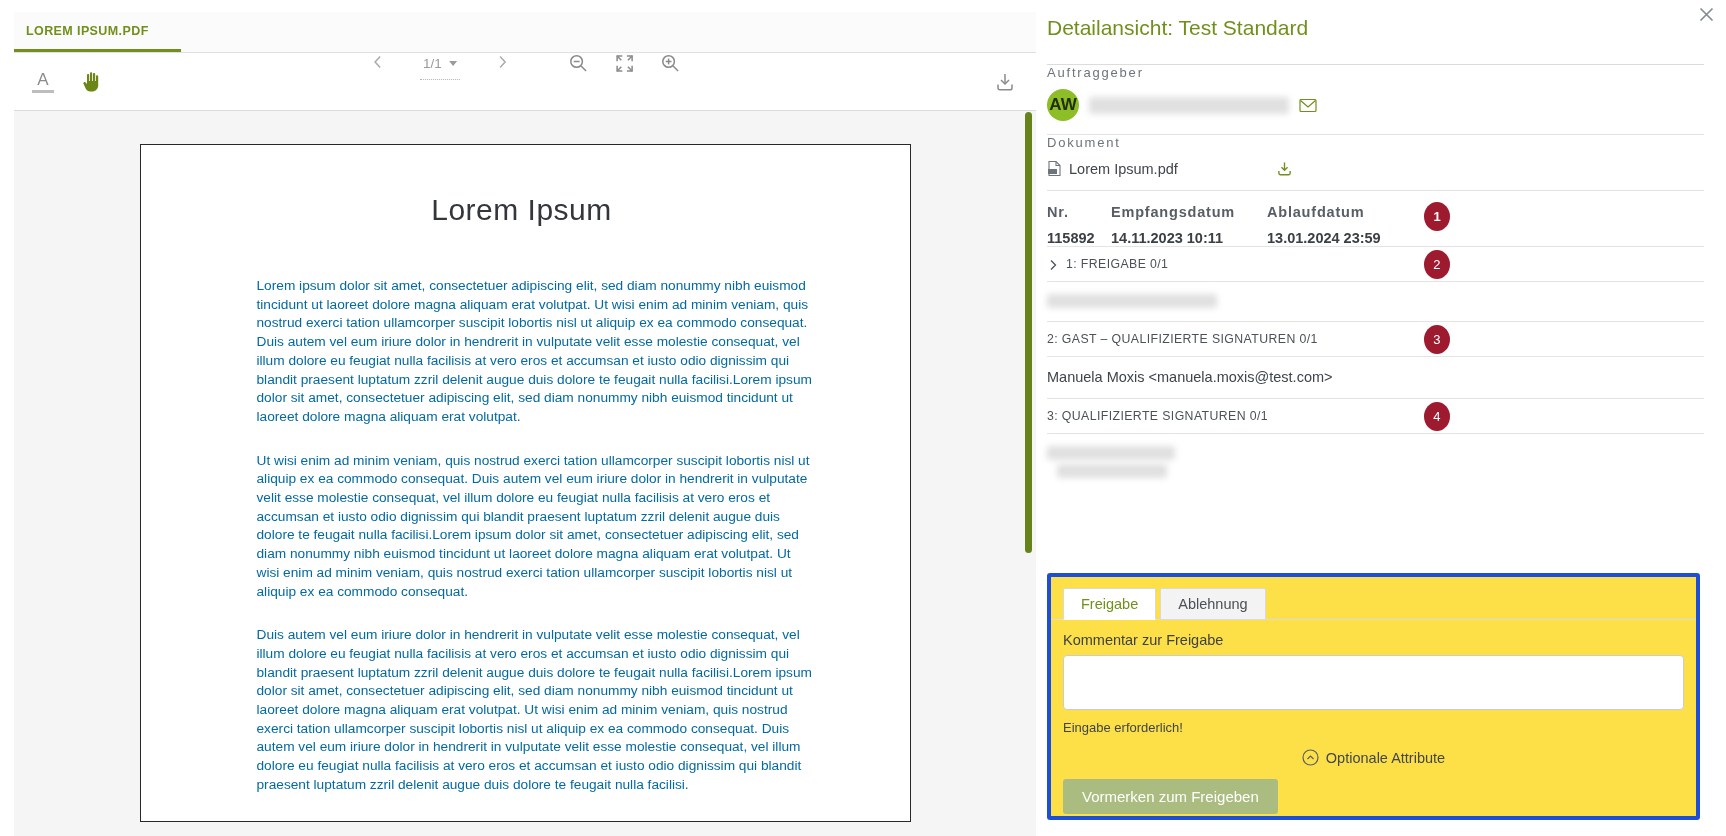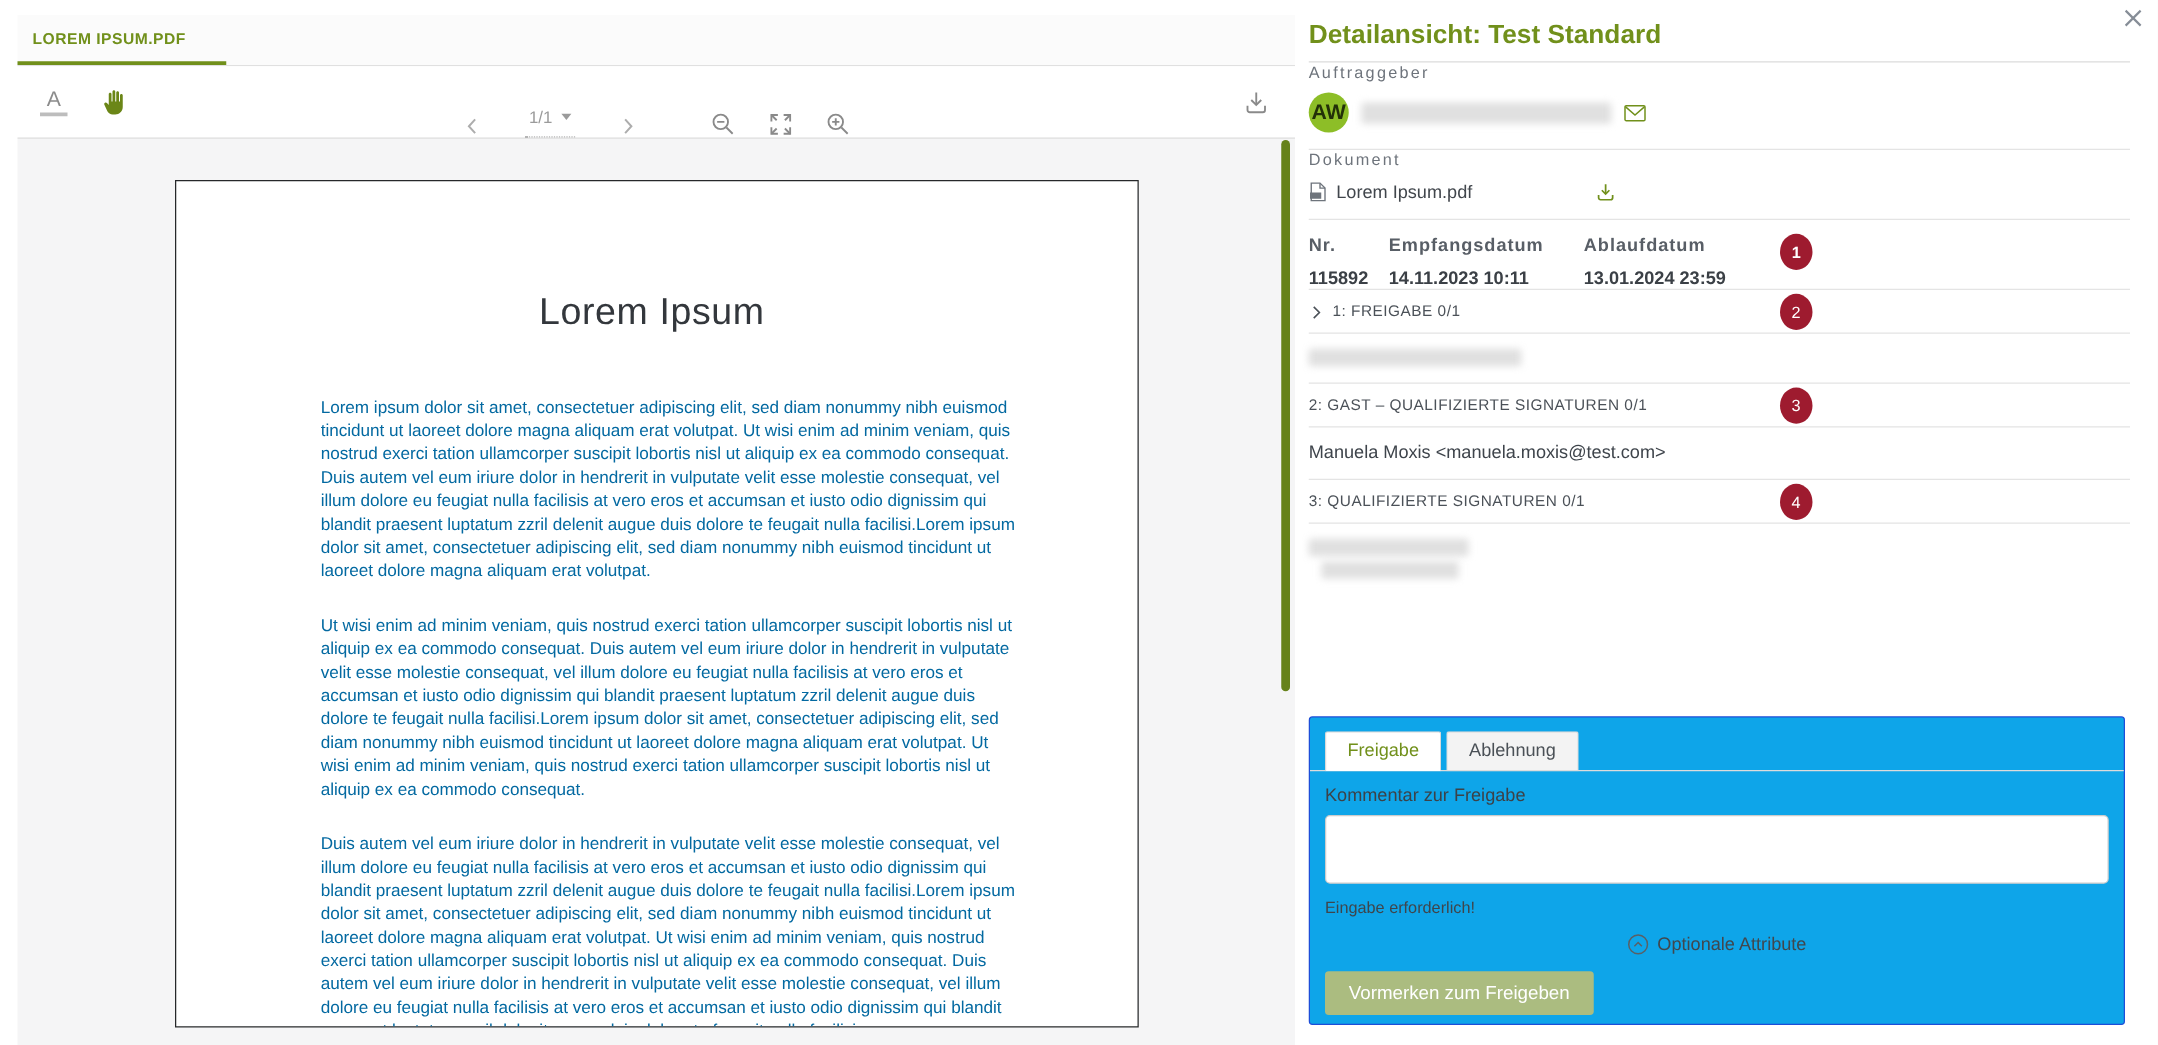--- a/index.html
+++ b/index.html
@@ -23,43 +23,43 @@
     border-bottom:3px solid var(--brand-green);color:var(--brand-green);
     font-size:12.5px;font-weight:600;letter-spacing:.4px;cursor:pointer;}
   .toolbar{position:relative;height:57px;background:#fff;border-bottom:1px solid #dcdcdc;
     display:flex;align-items:center;}
   .tools-left{display:flex;align-items:center;gap:28px;margin-left:18px;}
   .text-tool{display:flex;flex-direction:column;align-items:center;cursor:pointer;}
   .a-glyph{font-size:17px;color:#8c8c8c;line-height:17px;}
   .a-underline{width:22px;height:3px;background:#bdbdbd;margin-top:2px;}
   .icon-btn{cursor:pointer;display:flex;align-items:center;justify-content:center;}
   .nav-center{position:absolute;left:50%;top:0;height:100%;transform:translateX(-50%);
-    display:flex;align-items:flex-end;gap:33px;}
+    display:flex;align-items:flex-start;gap:33px;}
   .page-indicator{display:flex;align-items:center;gap:7px;color:#9b9b9b;font-size:13.5px;
     border-bottom:1px dotted #b5b5b5;padding:3px 3px 8px;cursor:pointer;}
   .caret-down{width:0;height:0;border-left:4px solid transparent;border-right:4px solid transparent;
     border-top:5px solid #9b9b9b;display:inline-block;}
   .zoom-group{display:flex;align-items:center;gap:25px;margin-left:24px;}
   .download-tool{position:absolute;right:20px;}
 
   .viewer{height:726px;background:#f5f5f6;overflow:hidden;}
   .pdf-page{width:771px;height:678px;margin:33px auto 0;background:#fff;
-    border:1px solid #26282a;box-sizing:border-box;padding:88px 97px 0 90px;overflow:hidden;}
+    border:1px solid #26282a;box-sizing:border-box;padding:48px 97px 0 90px;overflow:hidden;}
   .pdf-title{text-align:center;font-weight:300;font-size:30px;letter-spacing:.5px;
     color:#33373c;margin-bottom:50px;}
   .pdf-par{font-size:13.7px;line-height:18.7px;color:#0369a1;margin-bottom:25px;margin-left:26px;}
 
   
   .scroll-thumb{position:absolute;left:1025px;top:112px;width:7px;height:441px;
     background:var(--scrollbar-green);border-radius:4px;cursor:pointer;}
 
   
   .detail-panel{position:absolute;left:1047px;top:0;width:657px;height:836px;}
-  .detail-title{margin-top:16px;padding-bottom:9px;border-bottom:1px solid #dcdcdc;
-    color:var(--brand-green);font-size:21px;font-weight:700;}
+  .detail-title{margin-top:16px;padding-bottom:24px;border-bottom:1px solid #dcdcdc;
+    color:var(--brand-green);font-size:21px;font-weight:400;}
   .sec-label{font-size:13px;color:#6e747c;letter-spacing:1.8px;}
   .client-row{display:flex;align-items:center;gap:10px;margin-top:9px;padding-bottom:13px;
     border-bottom:1px solid #e4e4e4;}
   .avatar{width:32px;height:32px;border-radius:50%;background:var(--avatar-green);
     color:#223008;font-size:17px;font-weight:700;display:flex;align-items:center;justify-content:center;}
   .blur-block{height:17px;width:200px;background:#e0e0e0;border-radius:2px;filter:blur(3px);}
   .file-row{display:flex;align-items:center;margin-top:9px;padding-bottom:12px;
     border-bottom:1px solid #e4e4e4;}
   .file-name{font-size:14.5px;color:#41464c;margin-left:7px;}
   .meta{position:relative;margin-top:13px;font-weight:bold;}
@@ -71,21 +71,21 @@
   .meta .badge{position:absolute;left:377px;top:-2px;}
   .levels-heading{margin-top:27px;font-size:12.5px;color:#5c6269;letter-spacing:1px;padding-bottom:10px;}
   .level-row{position:relative;border-top:1px solid #e4e4e4;padding:10px 0 10px;
     font-size:12.3px;letter-spacing:.4px;color:#4b5158;display:flex;align-items:flex-end;gap:7px;cursor:pointer;}
   .level-row .badge{position:absolute;left:377px;top:3px;}
   .participant-row{border-top:1px solid #e4e4e4;padding:12px 0 13px;font-size:14.5px;color:#3e444b;}
   .blur-line{height:14px;background:#e0e0e0;border-radius:2px;filter:blur(3px);}
 
   
   .action-card{position:absolute;left:0;top:573px;width:653px;height:247px;box-sizing:border-box;
-    border:1px solid #1d4ed8;border-radius:3px;background:#0ea5e9;}
+    border:4px solid #1d4ed8;border-radius:3px;background:#fde047;}
   .tab-strip{display:flex;gap:4px;padding:11px 12px 0;border-bottom:1px solid #dcdcdc;}
   .tab{padding:7px 17px;font-size:14.5px;border:1px solid #d9d9d9;border-radius:2px 2px 0 0;
     margin-bottom:-1px;cursor:pointer;}
   .tab.active{background:#fff;color:var(--brand-green);border-bottom:1px solid #fff;}
   .tab.inactive{background:#f3f3f3;color:#4a5056;border-bottom:1px solid #dcdcdc;}
   .card-body{padding:12px 12px 0;}
   .comment-label{font-size:14.5px;color:#3c4248;}
   .comment-input{margin-top:7px;width:100%;height:55px;border:1px solid #ccc;border-radius:4px;
     resize:none;box-sizing:border-box;font-family:inherit;font-size:14px;padding:6px;}
   .required-hint{margin-top:6px;font-size:13px;color:#3f454b;}

